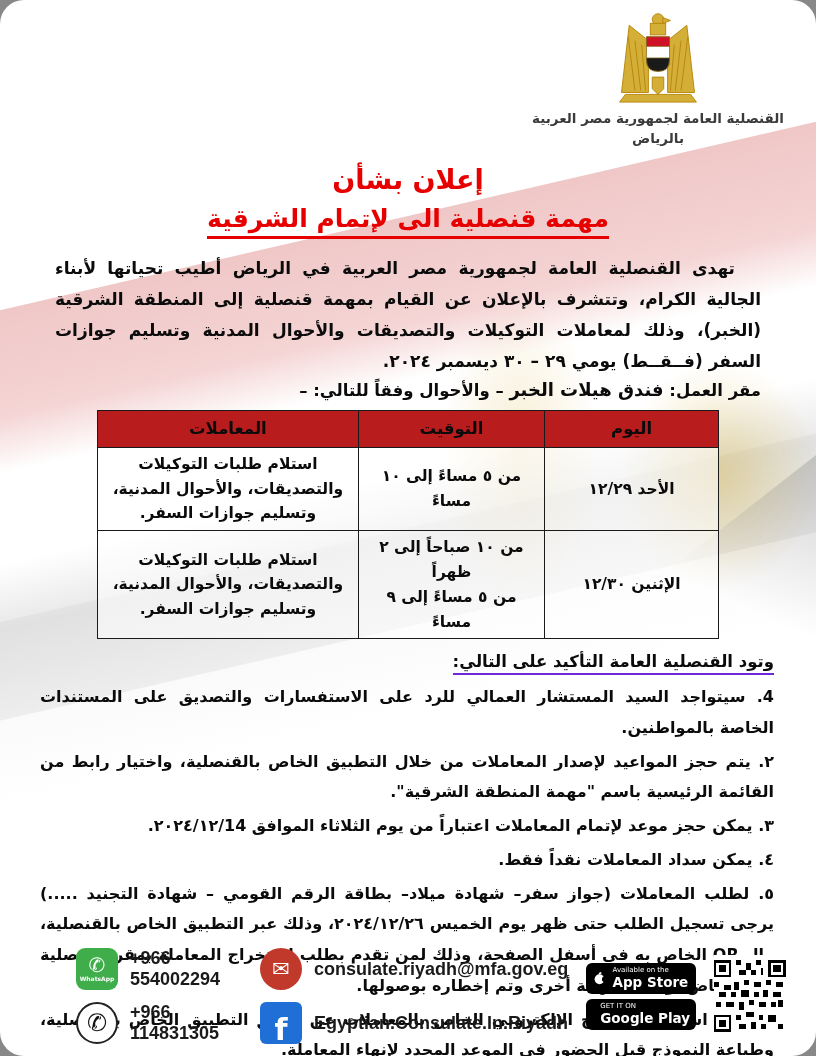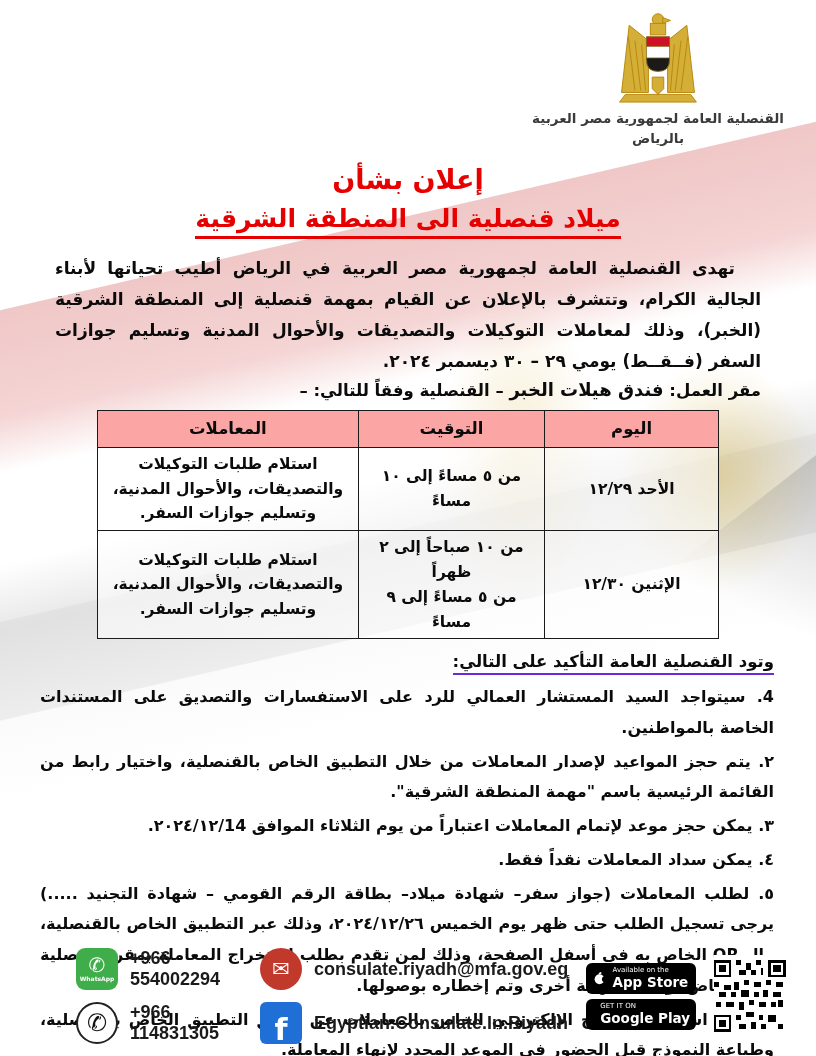--- a/index.html
+++ b/index.html
@@ -1,19 +1,19 @@
 <!DOCTYPE html>
 <html lang="ar"><head>
 <meta charset="utf-8">
 <style>
   * { margin:0; padding:0; box-sizing:border-box; }
   body { background:#888; font-family:"DejaVu Sans","Liberation Sans",sans-serif; }
   .page {
     position:relative; width:816px; height:1056px; margin:0 auto;
-    background:#ffffff; overflow:hidden;
+    background:#ffffff; overflow:hidden;border-radius:24px;
   }
   
   .watermark { position:absolute; inset:0; z-index:0; pointer-events:none; }
   .wm-band {
     position:absolute; left:-140px; top:215px; width:1150px; height:400px;
     transform:rotate(-13deg);
     background:linear-gradient(to bottom,
       rgba(205,70,70,0.30) 0%, rgba(215,90,90,0.26) 26%,
       rgba(255,255,255,0) 40%, rgba(255,255,255,0) 62%,
       rgba(150,150,150,0.22) 78%, rgba(170,170,170,0.16) 100%);
@@ -59,21 +59,21 @@
   .venue-line { margin:2px 55px 0 55px; font-size:16.5px; font-weight:bold; color:#0b0b0b; }
   .venue-name { font-size:18px; }
   
   table.schedule {
     width:622px; margin:10px auto 0 auto; border-collapse:collapse; direction:rtl;
     font-weight:bold; color:#0b0b0b;
   }
   table.schedule th, table.schedule td {
     border:1.7px solid #1a1a1a; text-align:center; vertical-align:middle; padding:4px 8px;
   }
-  table.schedule th { background:#fca5a5; height:37px; font-size:16.5px; }
+  table.schedule th { background:#b91c1c; height:37px; font-size:16.5px; }
   table.schedule td { height:62px; font-size:15.5px; line-height:1.6; background:rgba(255,255,255,0.55); }
   .col-day { width:28%; } .col-time { width:30%;margin-top:20px; } .col-trx { width:42%; }
   .cell-time span { display:block; }
   .cell-time span:empty { display:none; }
   
   .notes { margin:13px 42px 0 40px; color:#0b0b0b; }
   .notes-heading {
     display:inline-block; font-size:16.5px; font-weight:bold;
     border-bottom:2px solid #6d28d9; padding-bottom:2px; margin-bottom:7px;
   }
@@ -149,29 +149,29 @@
           </g>
         </svg>
         <div class="org-name">القنصلية العامة لجمهورية مصر العربية</div>
         <div class="org-name">بالرياض</div>
       </div>
     </div>
 
     <div class="titles">
       <div class="title1">إعلان بشأن</div>
       <div class="title2-wrap">
-        <span class="title2">ميلاد قنصلية الى المنطقة الشرقية</span>
+        <span class="title2">مهمة قنصلية الى لإتمام الشرقية</span>
       </div>
     </div>
 
     <p class="intro">تهدى القنصلية العامة لجمهورية مصر العربية في الرياض أطيب تحياتها لأبناء الجالية الكرام، وتتشرف بالإعلان عن القيام بمهمة قنصلية إلى المنطقة الشرقية (الخبر)، وذلك لمعاملات التوكيلات والتصديقات والأحوال المدنية وتسليم جوازات السفر (فــقــط) يومي ٢٩ – ٣٠ ديسمبر ٢٠٢٤.</p>
     <p class="venue-line">
       <span>مقر العمل:</span>
       <span class="venue-name">فندق هيلات الخبر</span>
-      <span>– القنصلية وفقاً للتالي: –</span>
+      <span>– والأحوال وفقاً للتالي: –</span>
     </p>
 
     <table class="schedule">
       <thead>
         <tr>
           <th class="col-day">اليوم</th>
           <th class="col-time">التوقيت</th>
           <th class="col-trx">المعاملات</th>
         </tr>
       </thead>

